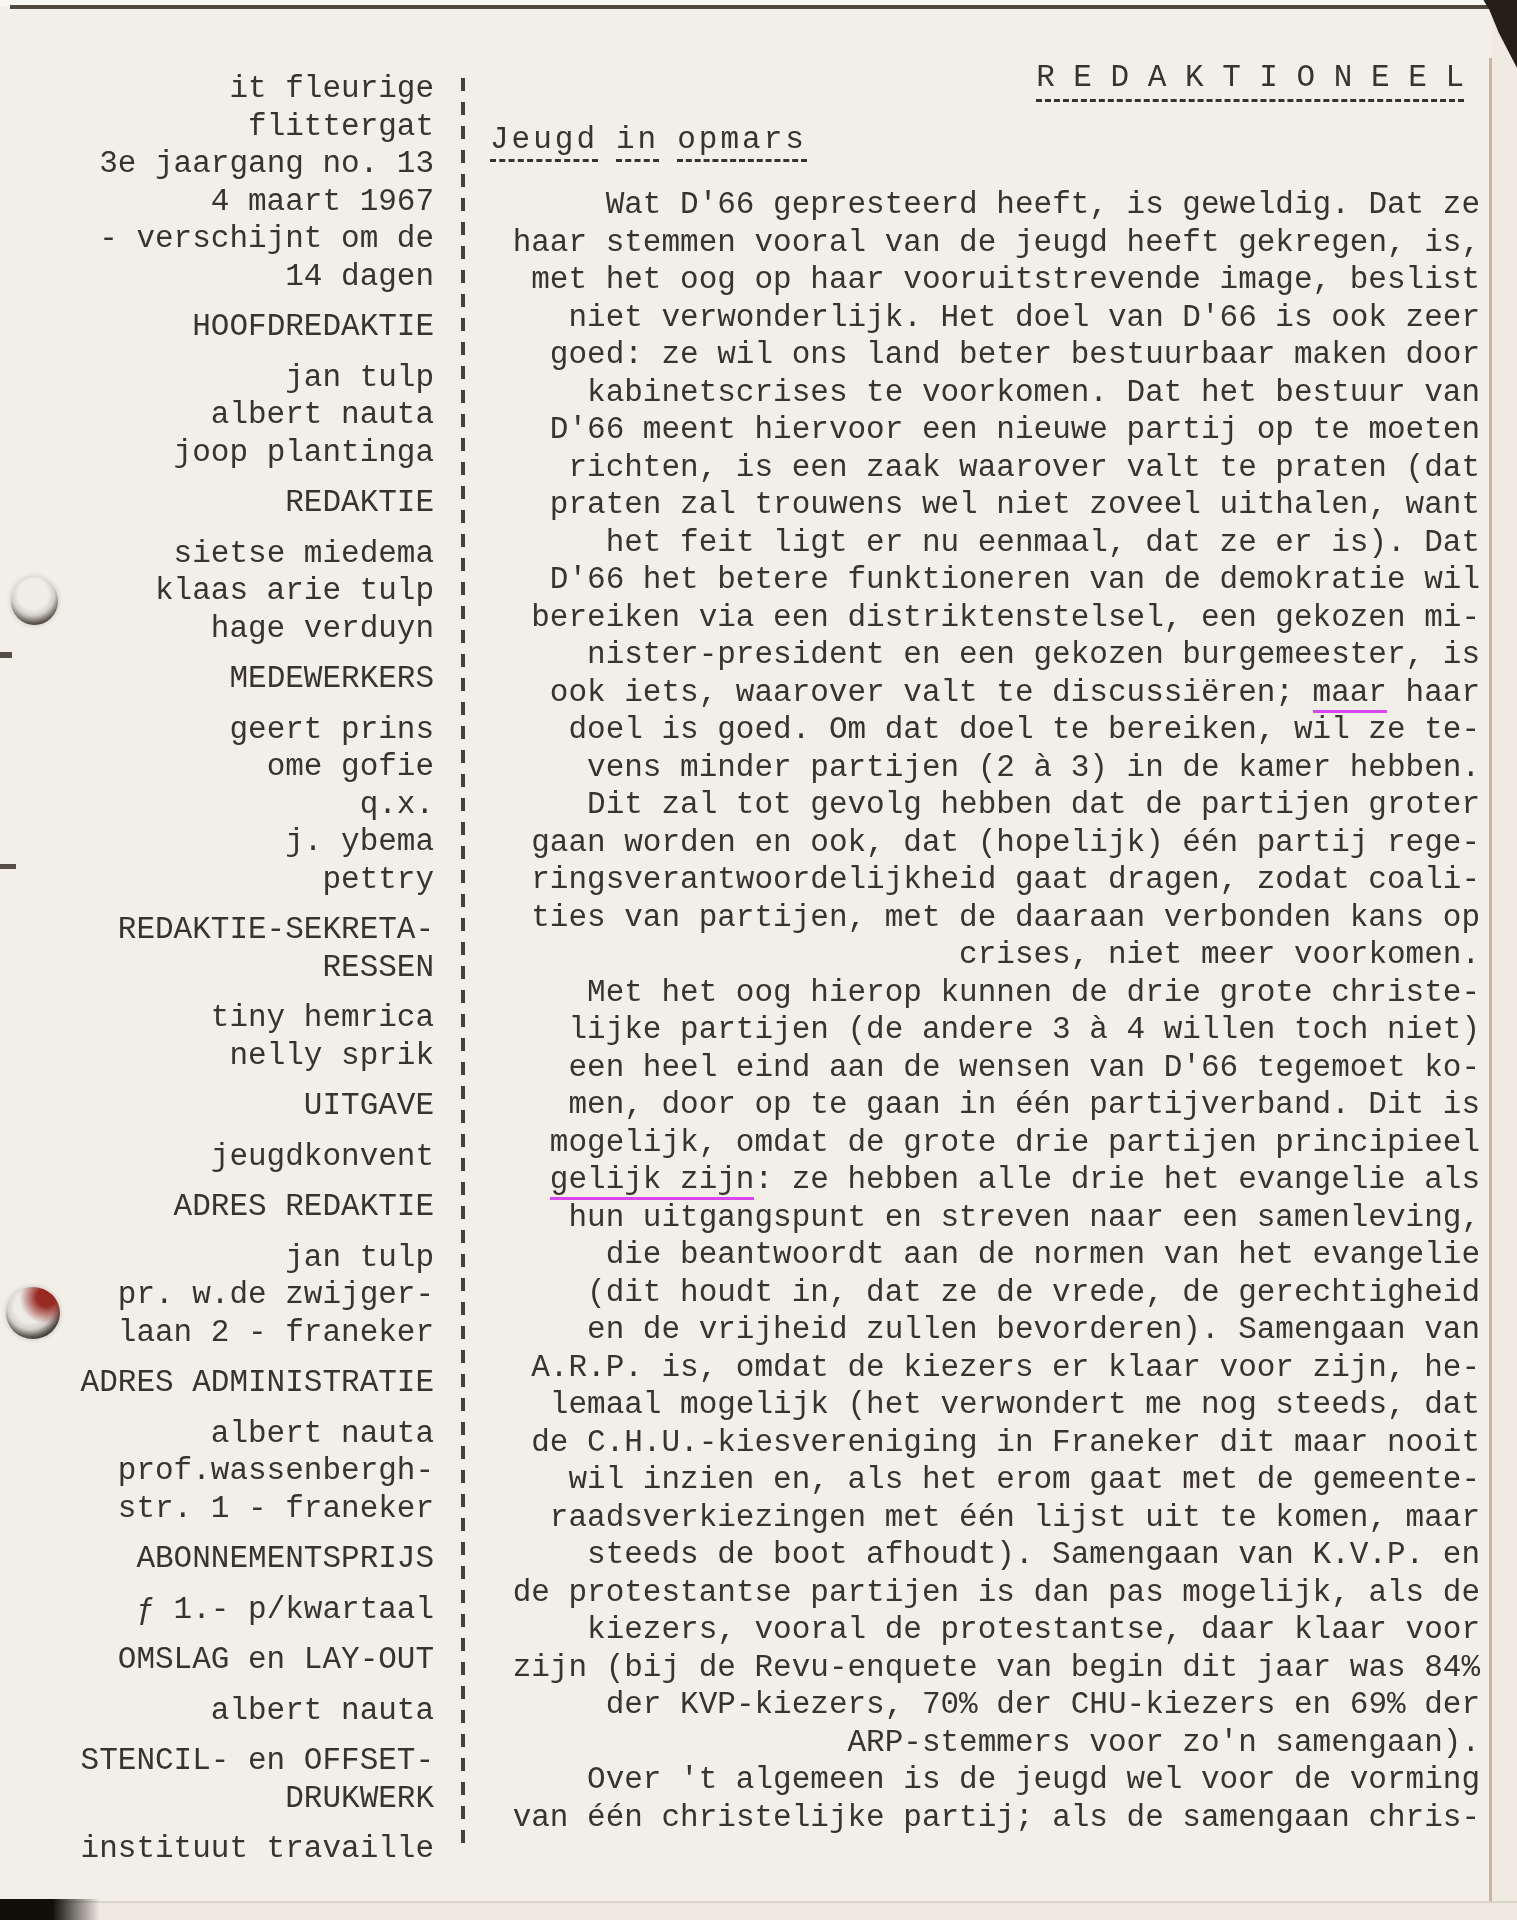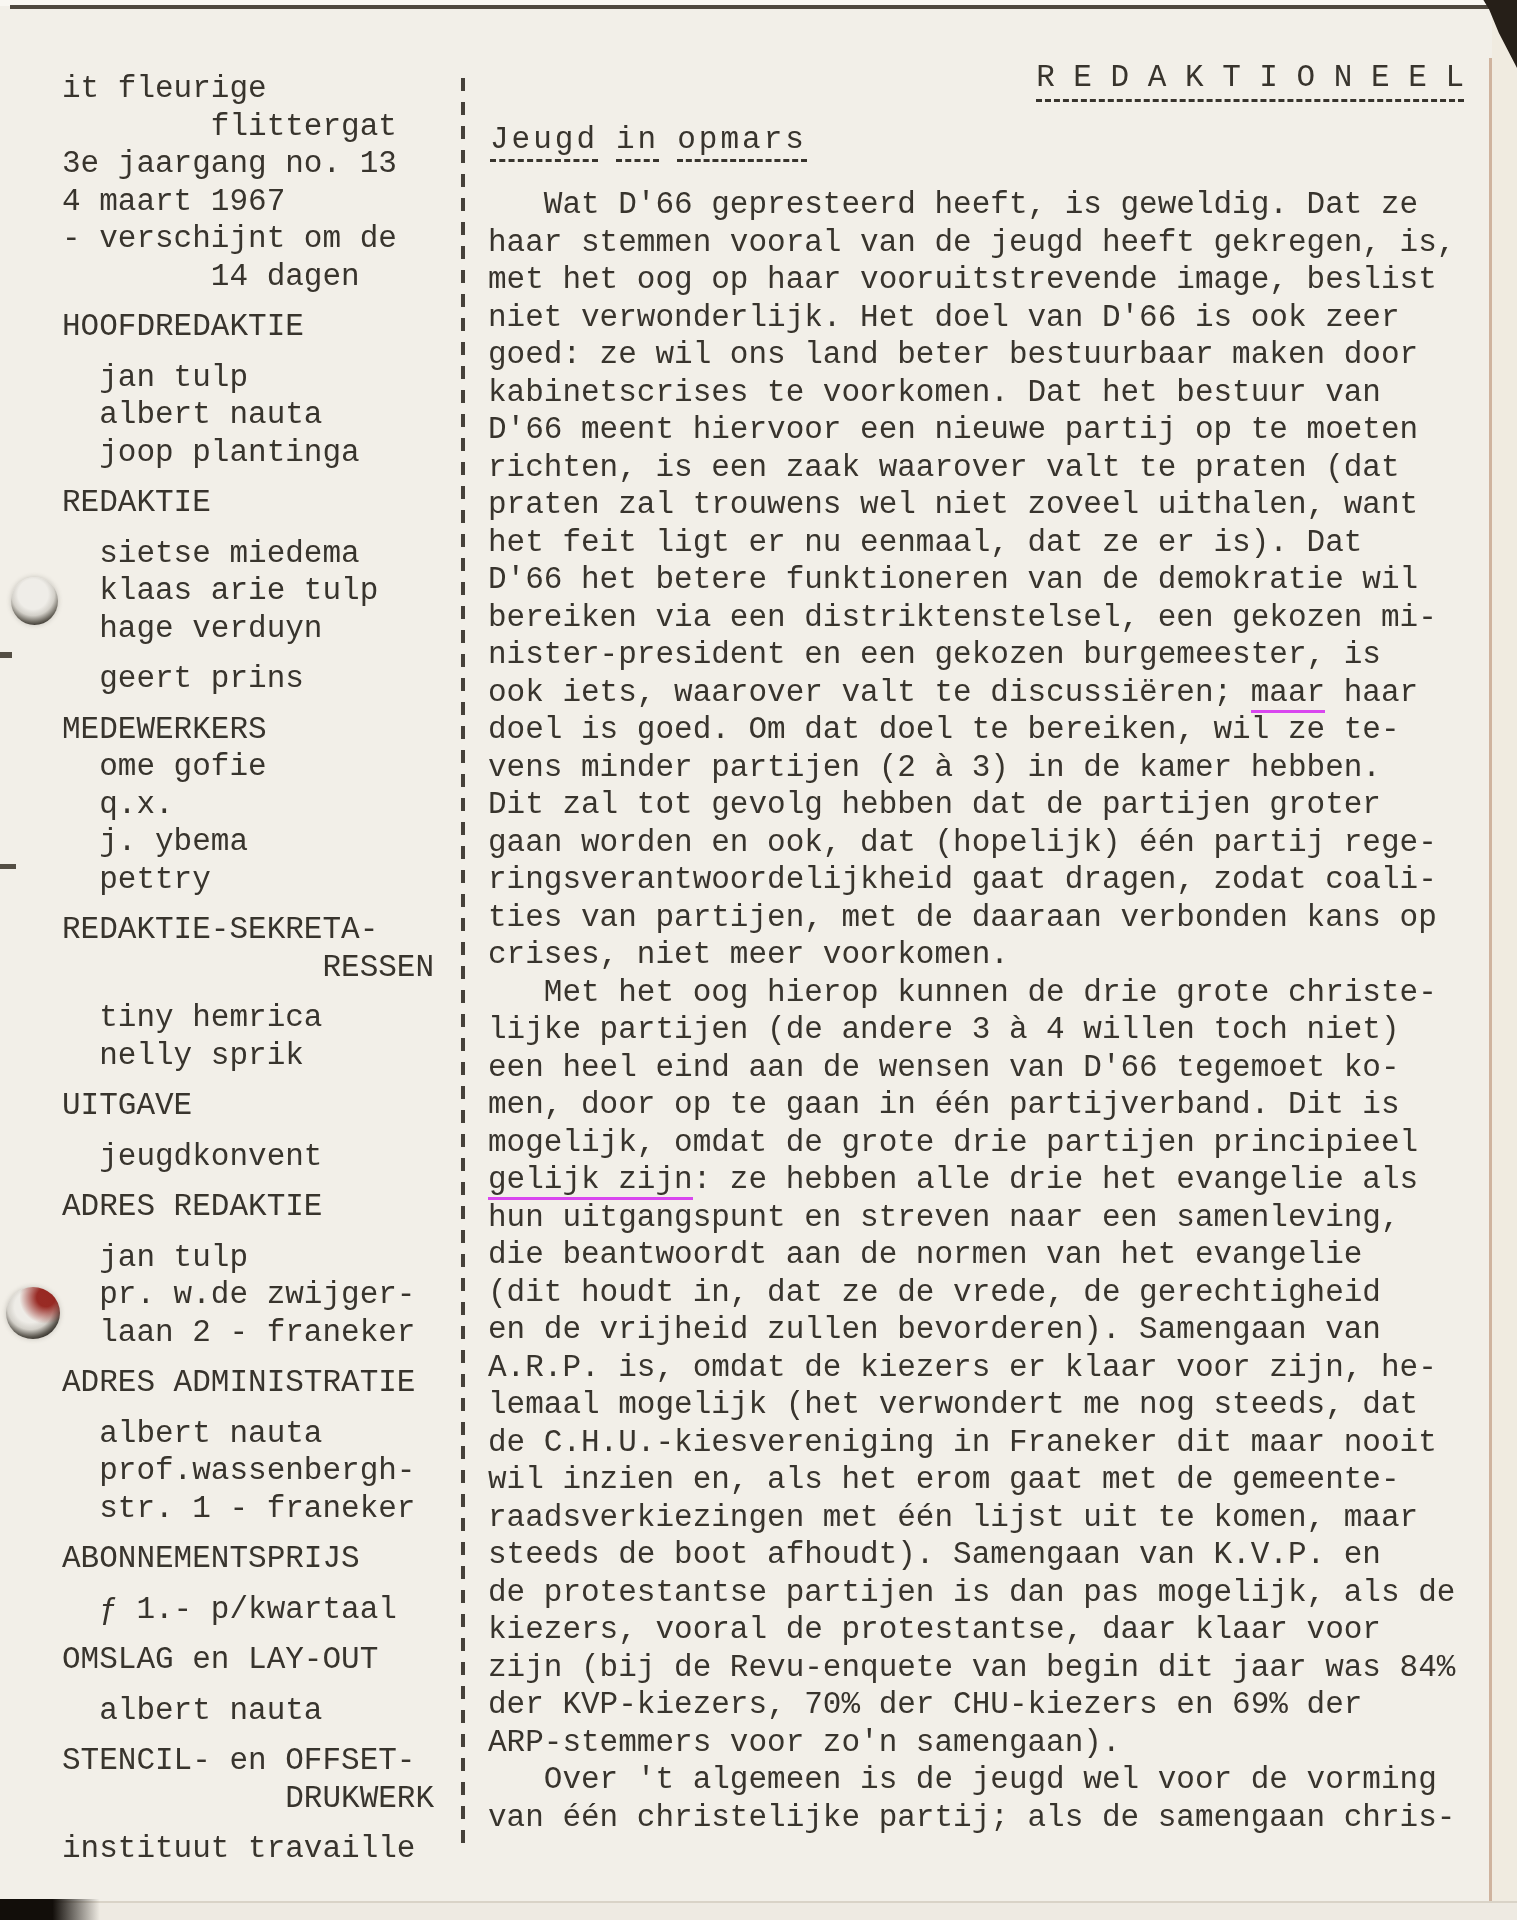--- a/index.html
+++ b/index.html
@@ -1,19 +1,20 @@
 <!DOCTYPE html>
 <html><head>
 <meta charset="utf-8">
 <style>
   html,body{margin:0;padding:0;background:#8a857d;}
   .page{
     position:relative;width:1517px;height:1920px;overflow:hidden;
     background:#f2efe8;color:#38342d;
     font-family:"Liberation Mono","DejaVu Sans Mono",monospace;
+    text-align:right;
   }
   
   .top-strip{position:absolute;left:0;top:0;width:100%;height:6px;background:#f9f7f2;}
   .top-line{position:absolute;left:10px;top:5px;width:1507px;height:4px;background:#4f483f;}
   .corner-shade{position:absolute;right:0;top:0;width:48px;height:68px;background:#261f18;
     clip-path:polygon(30% 0,100% 0,100% 100%,62% 48%,42% 14%);}
   .right-strip{position:absolute;left:1492px;top:0;width:25px;height:100%;background:#f0ebe0;}
   .right-line{position:absolute;left:1489px;top:58px;width:3px;height:1862px;background:#cfb39e;}
   .bottom-line{position:absolute;left:0;top:1901px;width:100%;height:2px;background:#d9d3c7;}
   .bottom-strip{position:absolute;left:0;top:1903px;width:100%;height:17px;background:#eeeae2;}
@@ -72,22 +73,22 @@
       <div class="tl">- verschijnt om de</div>
       <div class="tl">        14 dagen</div>
       <div class="tl gap">HOOFDREDAKTIE</div>
       <div class="tl gap">  jan tulp</div>
       <div class="tl">  albert nauta</div>
       <div class="tl">  joop plantinga</div>
       <div class="tl gap">REDAKTIE</div>
       <div class="tl gap">  sietse miedema</div>
       <div class="tl">  klaas arie tulp</div>
       <div class="tl">  hage verduyn</div>
+      <div class="tl gap">MEDEWERKERS</div>
       <div class="tl gap">  geert prins</div>
-      <div class="tl gap">MEDEWERKERS</div>
       <div class="tl">  ome gofie</div>
       <div class="tl">  q.x.</div>
       <div class="tl">  j. ybema</div>
       <div class="tl">  pettry</div>
       <div class="tl gap">REDAKTIE-SEKRETA-</div>
       <div class="tl">              RESSEN</div>
       <div class="tl gap">  tiny hemrica</div>
       <div class="tl">  nelly sprik</div>
       <div class="tl gap">UITGAVE</div>
       <div class="tl gap">  jeugdkonvent</div>

